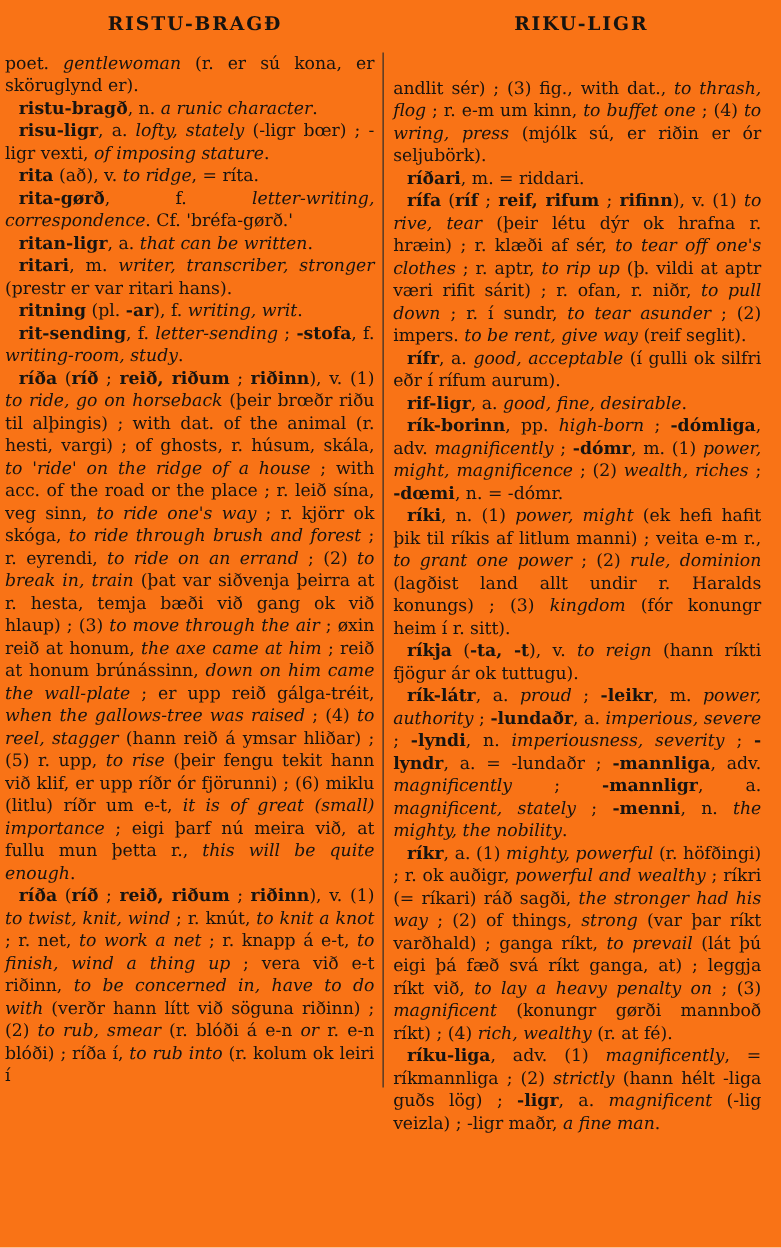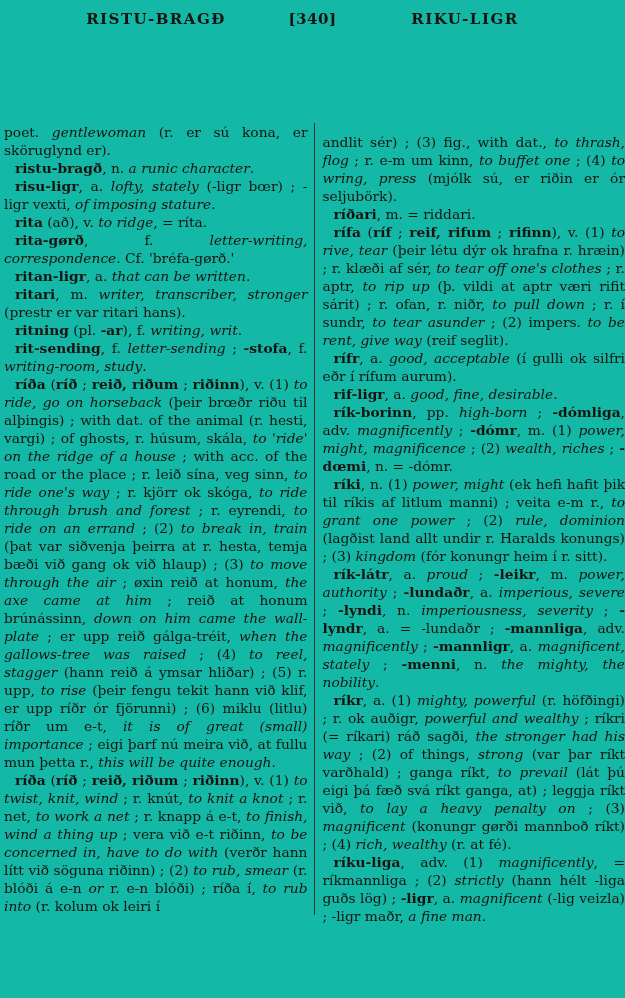--- a/index.html
+++ b/index.html
@@ -4,21 +4,21 @@
 <style>
   html, body {
     margin: 0;
     padding: 0;
     background: #fdfdfb;
   }
   .page {
     position: relative;
     width: 625px;
     height: 998px;
-    background: #14b8a6;
+    background: #f97316;
     color: #181410;
     font-family: "DejaVu Serif", "Liberation Serif", serif;
     overflow: hidden;
     box-sizing: border-box;
   }
   header.running-head {
     position: relative;
     height: 40px;
     padding-top: 10px;
     box-sizing: border-box;
@@ -37,22 +37,22 @@
   .head-center {
     position: absolute;
     top: 10px;
     left: 0;
     right: 0;
     text-align: center;
     letter-spacing: 0.5px;
   }
   .columns {
     display: flex;
-    align-items: center;
-    padding: 2px 0 0 4px;
+    align-items: flex-start;
+    padding: 2px 16px 0 4px;
     height: 956px;
     box-sizing: border-box;
   }
   .col {
     width: 50%;
     box-sizing: border-box;
     font-size: 13.8px;
     line-height: 18px;
     text-align: justify;
   }
@@ -73,21 +73,20 @@
   }
   .hw { font-weight: bold; }
   .it { font-style: italic; }
 </style>
 </head>
 <body>
 
 <div class="page">
   <header class="running-head">
     <span class="head-left">RISTU-BRAGÐ</span>
-    <span class="head-center">[340]</span>
     <span class="head-right">RIKU-LIGR</span>
   </header>
   <main class="columns">
     <div class="col col-left" id="col-left">
         <p class="entry cont"><span>poet. </span><span class="it">gentlewoman</span><span> (r. er sú kona, er sköruglynd er).</span></p>
         <p class="entry"><span class="hw">ristu-bragð</span><span>, n. </span><span class="it">a runic character</span><span>.</span></p>
         <p class="entry"><span class="hw">risu-ligr</span><span>, a. </span><span class="it">lofty, stately</span><span> (-ligr bœr) ; -ligr vexti, </span><span class="it">of imposing stature</span><span>.</span></p>
         <p class="entry"><span class="hw">rita</span><span> (að), v. </span><span class="it">to ridge</span><span>, = ríta.</span></p>
         <p class="entry"><span class="hw">rita-gørð</span><span>, f. </span><span class="it">letter-writing, correspondence</span><span>. Cf. 'bréfa-gørð.'</span></p>
         <p class="entry"><span class="hw">ritan-ligr</span><span>, a. </span><span class="it">that can be written</span><span>.</span></p>
@@ -98,18 +97,19 @@
         <p class="entry"><span class="hw">ríða</span><span> (</span><span class="hw">ríð</span><span> ; </span><span class="hw">reið, riðum</span><span> ; </span><span class="hw">riðinn</span><span>), v. (1) </span><span class="it">to twist, knit, wind</span><span> ; r. knút, </span><span class="it">to knit a knot</span><span> ; r. net, </span><span class="it">to work a net</span><span> ; r. knapp á e-t, </span><span class="it">to finish, wind a thing up</span><span> ; vera við e-t riðinn, </span><span class="it">to be concerned in, have to do with</span><span> (verðr hann lítt við söguna riðinn) ; (2) </span><span class="it">to rub, smear</span><span> (r. blóði á e-n </span><span class="it">or</span><span> r. e-n blóði) ; ríða í, </span><span class="it">to rub into</span><span> (r. kolum ok leiri í</span></p>
       </div>
     <div class="col col-right" id="col-right">
         <p class="entry cont"><span>andlit sér) ; (3) fig., with dat., </span><span class="it">to thrash, flog</span><span> ; r. e-m um kinn, </span><span class="it">to buffet one</span><span> ; (4) </span><span class="it">to wring, press</span><span> (mjólk sú, er riðin er ór seljubörk).</span></p>
         <p class="entry"><span class="hw">ríðari</span><span>, m. = riddari.</span></p>
         <p class="entry"><span class="hw">rífa</span><span> (</span><span class="hw">ríf</span><span> ; </span><span class="hw">reif, rifum</span><span> ; </span><span class="hw">rifinn</span><span>), v. (1) </span><span class="it">to rive, tear</span><span> (þeir létu dýr ok hrafna r. hræin) ; r. klæði af sér, </span><span class="it">to tear off one's clothes</span><span> ; r. aptr, </span><span class="it">to rip up</span><span> (þ. vildi at aptr væri rifit sárit) ; r. ofan, r. niðr, </span><span class="it">to pull down</span><span> ; r. í sundr, </span><span class="it">to tear asunder</span><span> ; (2) impers. </span><span class="it">to be rent, give way</span><span> (reif seglit).</span></p>
         <p class="entry"><span class="hw">rífr</span><span>, a. </span><span class="it">good, acceptable</span><span> (í gulli ok silfri eðr í rífum aurum).</span></p>
         <p class="entry"><span class="hw">rif-ligr</span><span>, a. </span><span class="it">good, fine, desirable</span><span>.</span></p>
         <p class="entry"><span class="hw">rík-borinn</span><span>, pp. </span><span class="it">high-born</span><span> ; </span><span class="hw">-dómliga</span><span>, adv. </span><span class="it">magnificently</span><span> ; </span><span class="hw">-dómr</span><span>, m. (1) </span><span class="it">power, might, magnificence</span><span> ; (2) </span><span class="it">wealth, riches</span><span> ; </span><span class="hw">-dœmi</span><span>, n. = -dómr.</span></p>
         <p class="entry"><span class="hw">ríki</span><span>, n. (1) </span><span class="it">power, might</span><span> (ek hefi hafit þik til ríkis af litlum manni) ; veita e-m r., </span><span class="it">to grant one power</span><span> ; (2) </span><span class="it">rule, dominion</span><span> (lagðist land allt undir r. Haralds konungs) ; (3) </span><span class="it">kingdom</span><span> (fór konungr heim í r. sitt).</span></p>
+        <p class="entry"><span class="hw">ríkja</span><span> (</span><span class="hw">-ta, -t</span><span>), v. </span><span class="it">to reign</span><span> (hann ríkti fjögur ár ok tuttugu).</span></p>
         <p class="entry"><span class="hw">rík-látr</span><span>, a. </span><span class="it">proud</span><span> ; </span><span class="hw">-leikr</span><span>, m. </span><span class="it">power, authority</span><span> ; </span><span class="hw">-lundaðr</span><span>, a. </span><span class="it">imperious, severe</span><span> ; </span><span class="hw">-lyndi</span><span>, n. </span><span class="it">imperiousness, severity</span><span> ; </span><span class="hw">-lyndr</span><span>, a. = -lundaðr ; </span><span class="hw">-mannliga</span><span>, adv. </span><span class="it">magnificently</span><span> ; </span><span class="hw">-mannligr</span><span>, a. </span><span class="it">magnificent, stately</span><span> ; </span><span class="hw">-menni</span><span>, n. </span><span class="it">the mighty, the nobility</span><span>.</span></p>
         <p class="entry"><span class="hw">ríkr</span><span>, a. (1) </span><span class="it">mighty, powerful</span><span> (r. höfðingi) ; r. ok auðigr, </span><span class="it">powerful and wealthy</span><span> ; ríkri (= ríkari) ráð sagði, </span><span class="it">the stronger had his way</span><span> ; (2) of things, </span><span class="it">strong</span><span> (var þar ríkt varðhald) ; ganga ríkt, </span><span class="it">to prevail</span><span> (lát þú eigi þá fæð svá ríkt ganga, at) ; leggja ríkt við, </span><span class="it">to lay a heavy penalty on</span><span> ; (3) </span><span class="it">magnificent</span><span> (konungr gørði mannboð ríkt) ; (4) </span><span class="it">rich, wealthy</span><span> (r. at fé).</span></p>
         <p class="entry"><span class="hw">ríku-liga</span><span>, adv. (1) </span><span class="it">magnificently</span><span>, = ríkmannliga ; (2) </span><span class="it">strictly</span><span> (hann hélt -liga guðs lög) ; </span><span class="hw">-ligr</span><span>, a. </span><span class="it">magnificent</span><span> (-lig veizla) ; -ligr maðr, </span><span class="it">a fine man</span><span>.</span></p>
       </div>
   </main>
 </div>
 
 </body></html>

